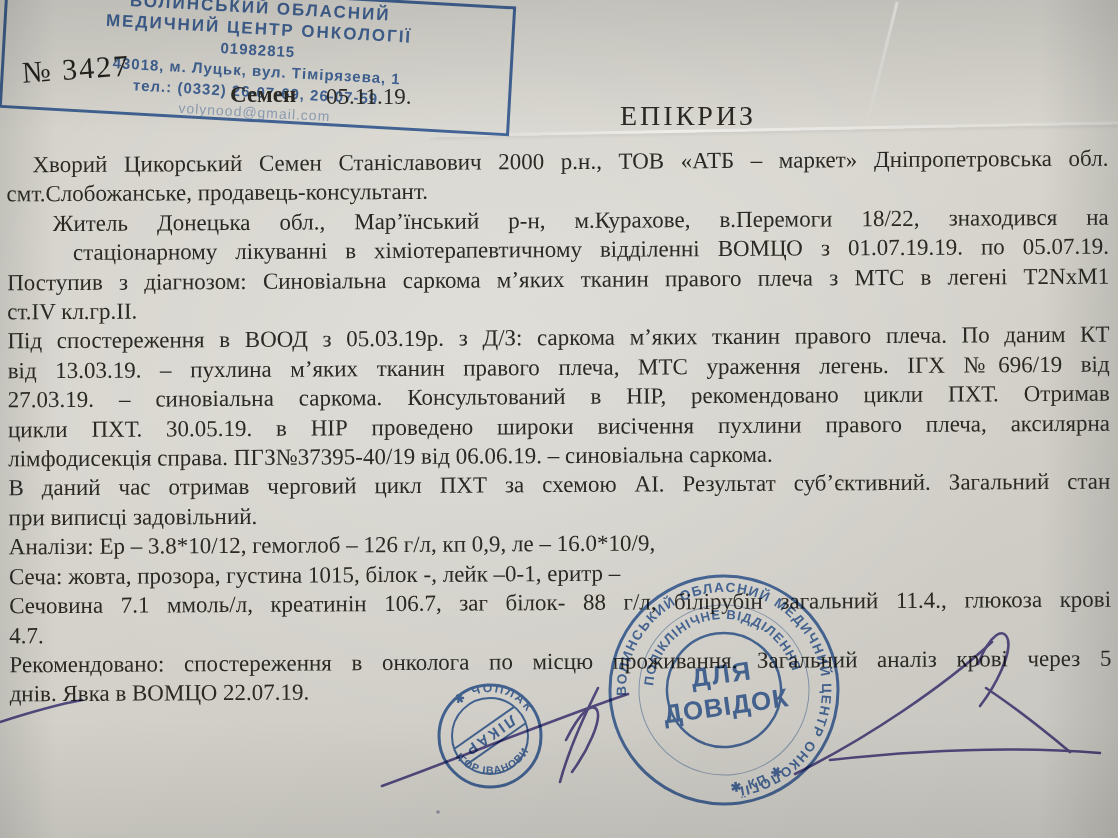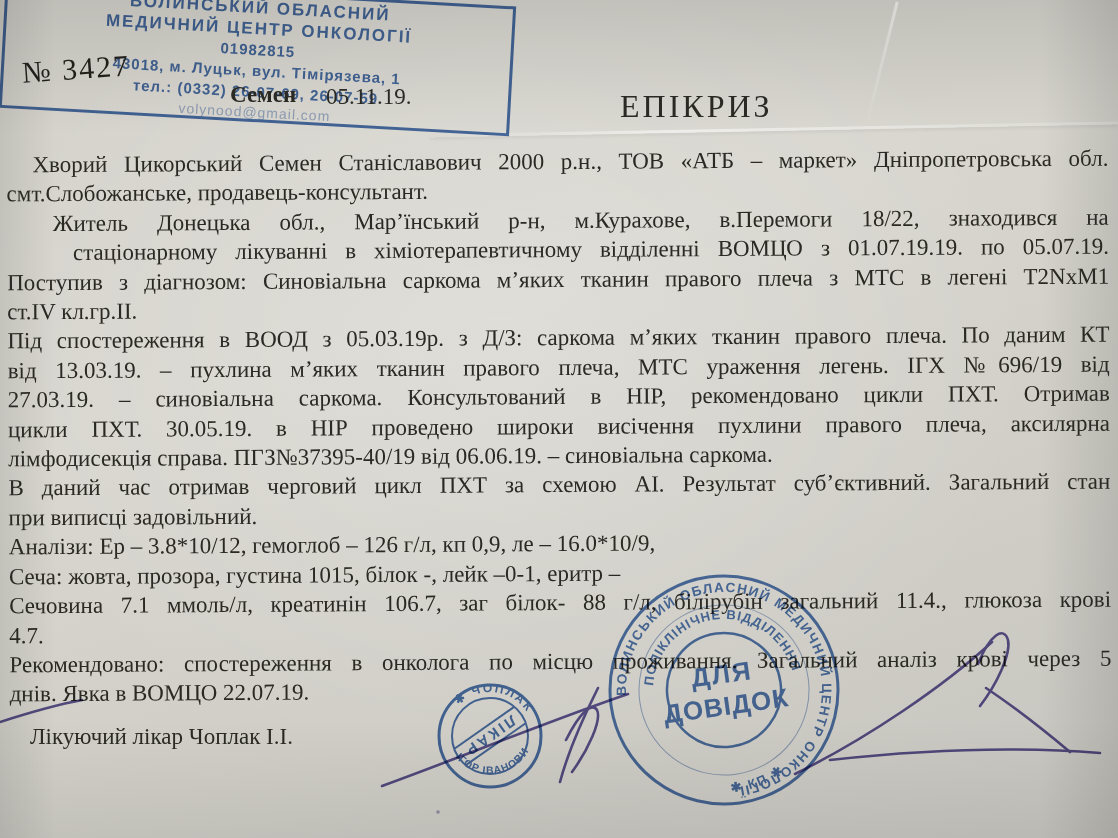--- a/index.html
+++ b/index.html
@@ -24,21 +24,21 @@
   }
   .hstamp .sm{font-size:15px; letter-spacing:1px;}
   .hstamp .email{font-size:14px; letter-spacing:1px; opacity:.5; font-weight:normal;}
   .docnum{
     position:absolute; left:22px; top:52px; font-size:30px; letter-spacing:2px;
     transform:rotate(-4deg); color:#211f1a;
   }
   .metarow{position:absolute; top:82px; left:0; width:1118px; font-size:23px;}
   .m-date-label{position:absolute; left:230px; top:0; font-weight:bold;}
   .m-date-value{position:absolute; left:326px; top:2px;}
-  .m-title{position:absolute; left:620px; top:6px; letter-spacing:3px; font-size:32px;}
+  .m-title{position:absolute; left:620px; top:18px; letter-spacing:3px; font-size:28px;}
   
   .bodytext{position:absolute; left:8px; top:147px; width:1102px; transform:rotate(-0.35deg);}
   .ln{font-size:23px; line-height:29.4px; white-space:normal;}
   .jst{text-align:justify; text-align-last:justify;}
   .ind1{padding-left:26px;}
   .ind2{padding-left:46px;}
   .ind3{padding-left:66px;}
   .footer-left{position:absolute; left:30px; top:724px; font-size:23px;}
   .footer-right{position:absolute; left:545px; top:740px; font-size:23px;}
   svg{position:absolute; pointer-events:none;}
@@ -92,21 +92,20 @@
     <div class="ln jst">В даний час отримав черговий цикл ПХТ за схемою АІ. Результат суб’єктивний. Загальний стан</div>
     <div class="ln">при виписці задовільний.</div>
     <div class="ln">Аналізи: Ер – 3.8*10/12, гемоглоб – 126 г/л, кп 0,9, ле – 16.0*10/9,</div>
     <div class="ln">Сеча: жовта, прозора,  густина 1015, білок -, лейк –0-1, еритр –</div>
     <div class="ln jst">Сечовина 7.1 ммоль/л, креатинін 106.7, заг білок- 88 г/л, білірубін загальний 11.4., глюкоза крові</div>
     <div class="ln">4.7.</div>
     <div class="ln jst">Рекомендовано: спостереження в онколога по місцю проживання. Загальний аналіз крові через 5</div>
     <div class="ln">днів. Явка в ВОМЦО 22.07.19.</div>
   </div>
 
-  <div class="footer-left">Лікуючий лікар  Чоплак І.І.</div>
 
   <svg class="stampsvg" style="left:597px; top:563px; opacity:.88;" width="254" height="254" viewBox="0 0 254 254">
     <g fill="none" stroke="#3c68ad" transform="rotate(-8 127 127)">
       <circle cx="127" cy="127" r="114" stroke-width="3"></circle>
       <circle cx="127" cy="127" r="85" stroke-width="1" opacity=".55"></circle>
       <circle cx="127" cy="127" r="57" stroke-width="2.5"></circle>
     </g>
     <defs>
       <path id="lp-outer" d="M 29,127 A 98,98 0 1 1 225,127 A 98,98 0 1 1 29,127"></path>
       <path id="lp-outerbottom" d="M 45,185 A 98,98 0 0 0 209,185"></path>

